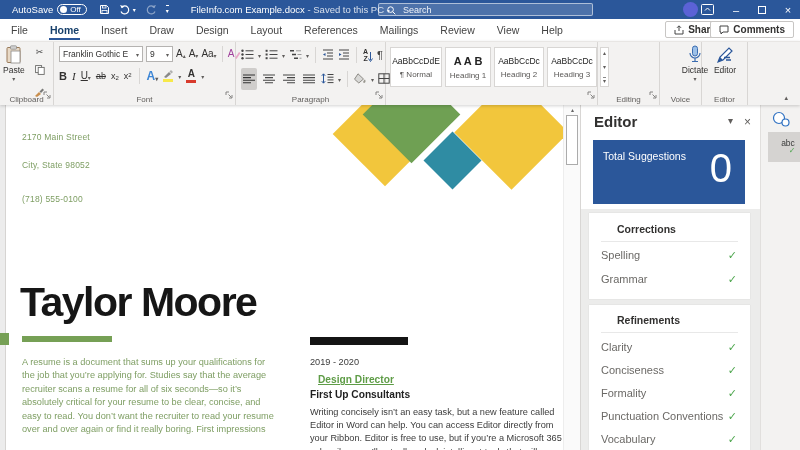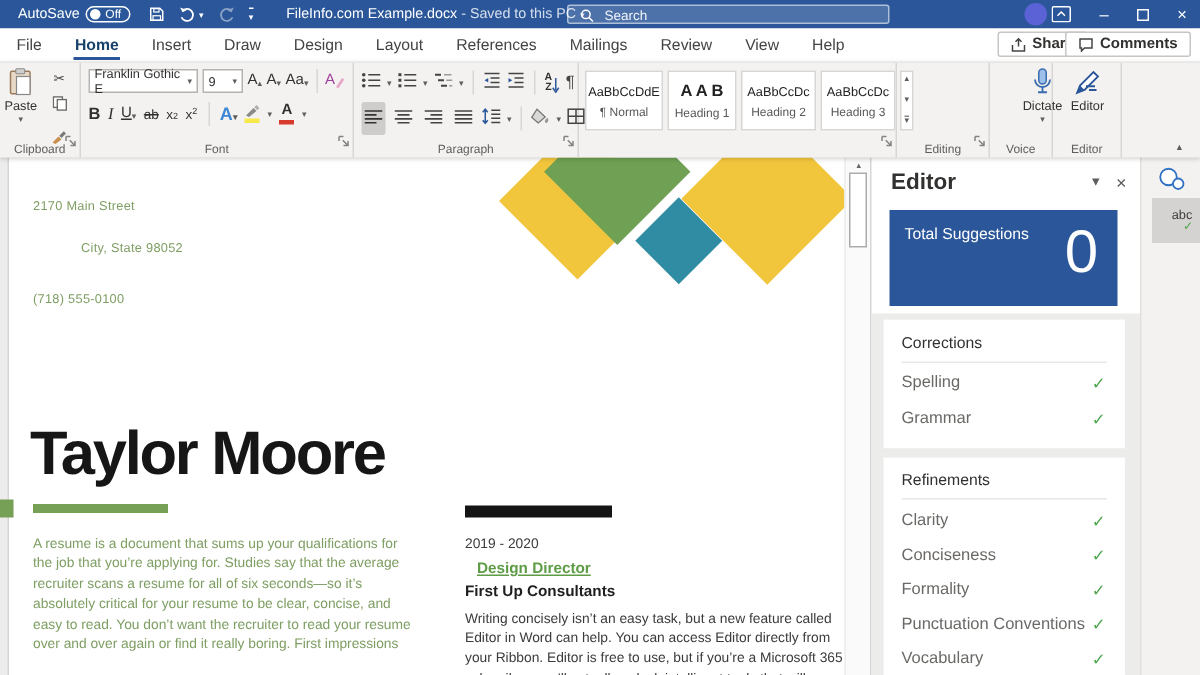--- a/index.html
+++ b/index.html
@@ -82,21 +82,21 @@
 
   
   .pane { position:absolute; left:580px; top:0; width:180px; height:345px; background:#fff; border-left:1px solid #d8d6d4; }
   .pane-title { position:absolute; left:13px; top:8px; font-size:15px; font-weight:600; color:#323130; }
   .pane-ctl { position:absolute; top:10px; font-size:10px; color:#605e5c; }
   .bluecard { position:absolute; left:12px; top:35px; width:152px; height:64px; background:#2b579a; color:#fff; }
   .bluecard .lab { position:absolute; left:10px; top:10px; font-size:10.5px; }
   .bluecard .val { position:absolute; right:13px; top:6px; font-size:40px; font-weight:400; }
   .pane-gray { position:absolute; left:0; top:104px; width:100%; height:241px; background:#ececeb; }
   .pcard { position:absolute; left:8px; width:161px; background:#fff; box-shadow:0 0 1px rgba(0,0,0,.15); }
-  .pcard-title { position:absolute; left:12px; font-size:10.5px; font-weight:normal; color:#323130; }
+  .pcard-title { position:absolute; left:28px; font-size:10.5px; font-weight:bold; color:#323130; }
   .prow-label { position:absolute; left:12px; font-size:11px; color:#6b6966; }
   .prow-check { position:absolute; right:13px; font-size:11px; color:#4da64d; }
   .ptitle-rule { position:absolute; left:12px; right:12px; height:1px; background:#e8e8e8; }
 
   
   .rail { position:absolute; left:760px; top:0; width:40px; height:345px; background:#f3f2f1; border-left:1px solid #e1dfdd; }
   .abctab { position:absolute; left:7px; top:27px; width:40px; height:30px; background:#d5d3d1; display:flex;
             flex-direction:column; align-items:center; justify-content:center; line-height:1; }
   .abctab .t { font-size:8.5px; color:#3b3b3b; }
   .abctab .c { font-size:8px; color:#4da64d; margin-top:-1px; margin-left:8px; }
@@ -218,21 +218,21 @@
             </svg></span>
       </div>
       <div class="glabel">Clipboard</div>
       <span class="launcher"><svg width="8" height="8" viewBox="0 0 8 8">
             <path d="M1 1h3M1 1v3M3.5 3.5 L6.5 6.5M7 4v3h-3" fill="none" stroke="#605e5c" stroke-width="1"></path>
           </svg></span>
     </div>
 
     <div class="rgroup" style="width:182px;">
       <div class="row1">
-        <div class="combo" style="width:73px;">
+        <div class="combo" style="width:84px;">
           <span>Franklin Gothic E</span>
             <span class="tiny">▾</span>
         </div>
         <div class="combo" style="width:27px;">
           <span>9</span>
             <span class="tiny">▾</span>
         </div>
         <span class="rbtn">
             <span>A</span>
             <span class="tiny">▴</span>
@@ -444,21 +444,21 @@
     <div class="page">
 
       <div>
         <div class="diamond" style="left:342px;top:-8px;width:74px;height:74px;background:#f2c63c;"></div>
         <div class="diamond" style="left:371px;top:-25px;width:69px;height:69px;background:#6fa053;"></div>
         <div class="diamond" style="left:465px;top:-13px;width:81px;height:81px;background:#f2c63c;"></div>
         <div class="diamond" style="left:426px;top:35px;width:41px;height:41px;background:#2f8ca3;"></div>
       </div>
 
       <div class="addr" style="top:27px;">2170 Main Street</div>
-      <div class="addr" style="top:55px;margin-left:32px;">City, State 98052</div>
+      <div class="addr" style="top:55px;">City, State 98052</div>
       <div class="addr" style="top:89px;">(718) 555-0100</div>
 
       <div class="bigname">Taylor Moore</div>
       <div class="greenbar"></div>
       <div class="lpara">A resume is a document that sums up your qualifications for the job that you’re applying for. Studies say that the average recruiter scans a resume for all of six seconds—so it’s absolutely critical for your resume to be clear, concise, and easy to read. You don’t want the recruiter to read your resume over and over again or find it really boring. First impressions</div>
 
       <div class="blackbar"></div>
       <div class="years">2019 - 2020</div>
       <div class="role">Design Director</div>
       <div class="company">First Up Consultants</div>

